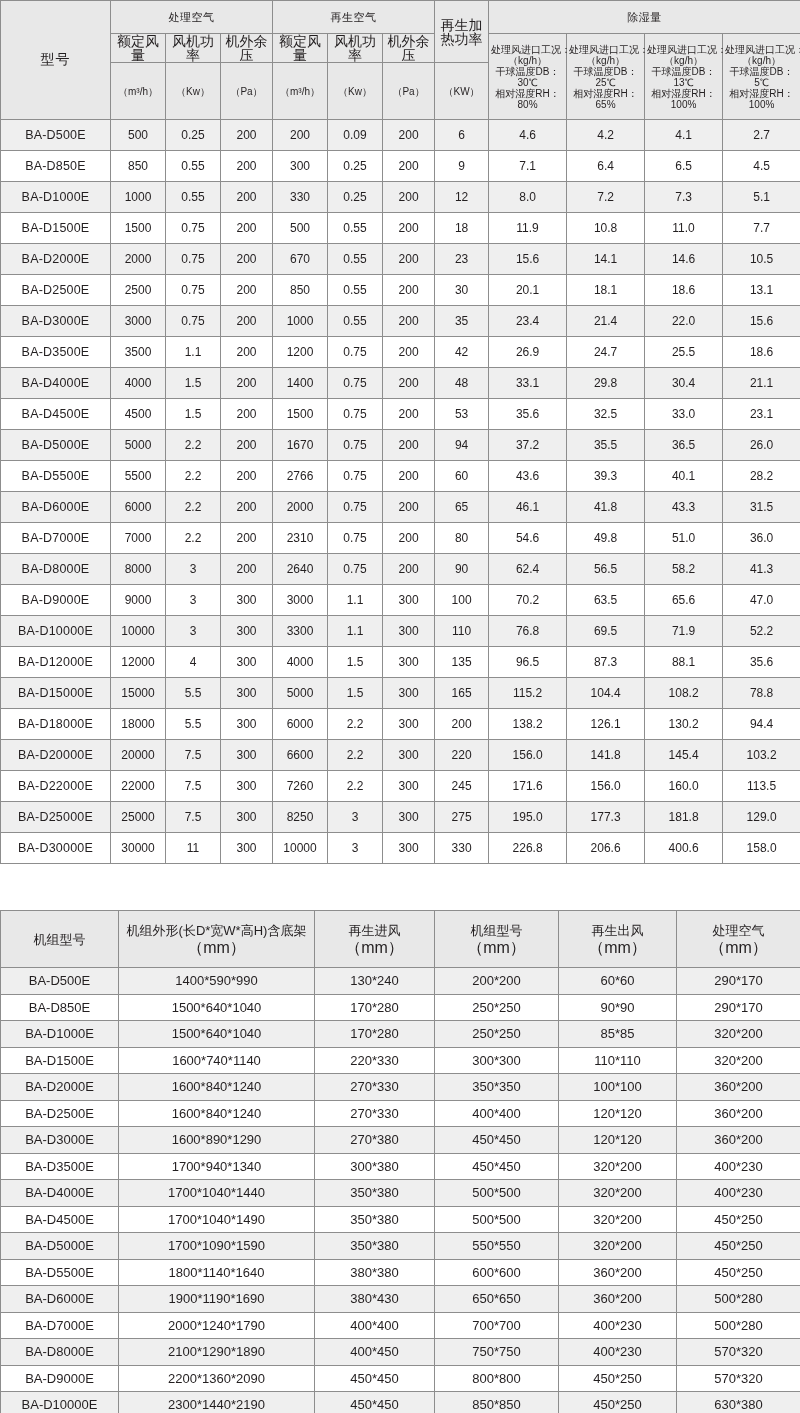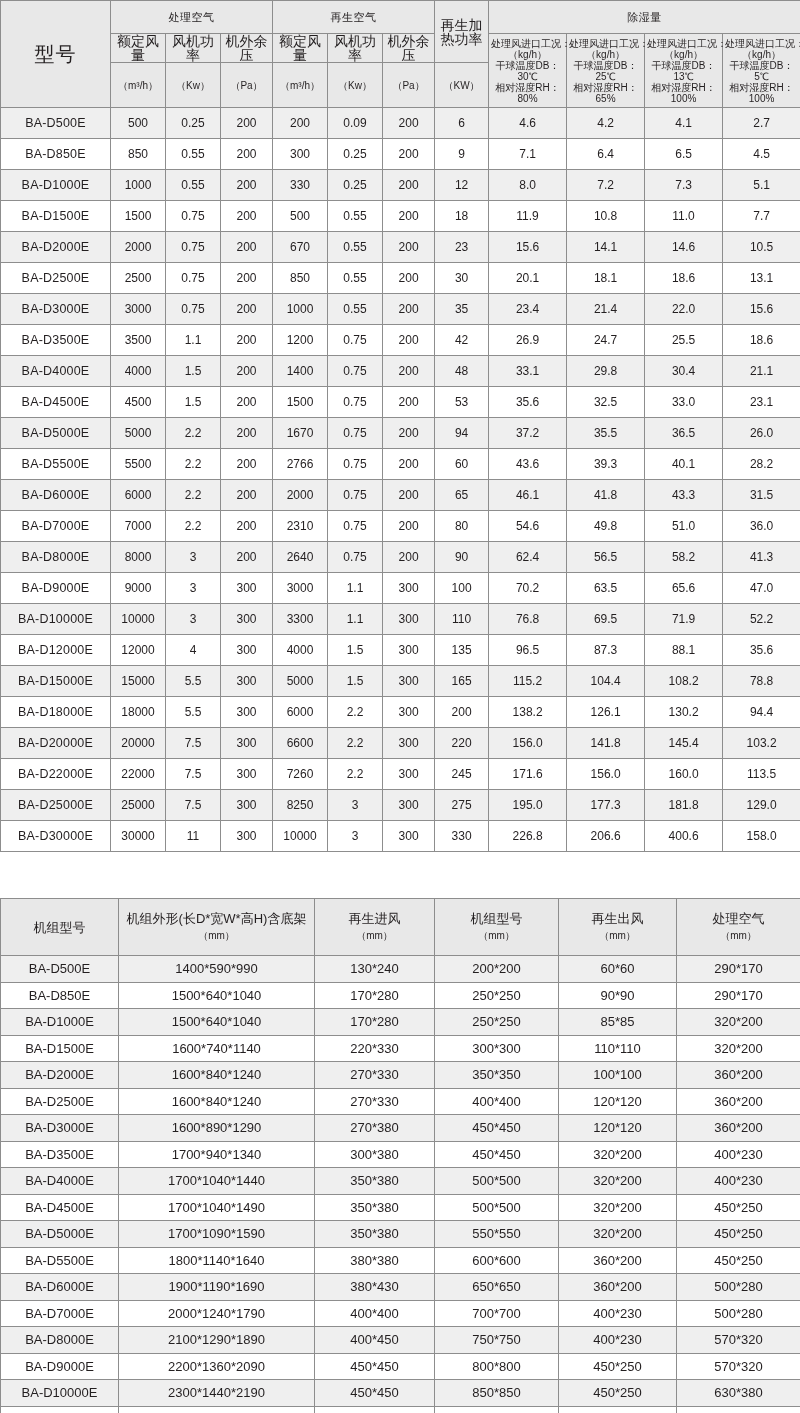--- a/index.html
+++ b/index.html
@@ -44,24 +44,24 @@
   }
   #table1 .h2 {
     font-size: 14px;
     height: 24px;
     line-height: 14px;
   }
   #table1 .h3 {
     font-size: 10px;
     line-height: 13px;
     height: 40px;
-    padding: 2px 3px;
+    padding: 8px 3px;
   }
   #table1 .model-head {
-    font-size: 20px;
+    font-size: 14px;
     letter-spacing: 1px;
   }
   #table1 .hum-head {
     font-size: 10px;
     line-height: 11px;
     padding: 3px 2px;
     color: #231f20;
   }
   #table1 .hum-head .l1 { white-space: nowrap; }
   #table1 td.cell {
@@ -82,21 +82,21 @@
 
   
   #table2 th {
     background: #e8e8e8;
     font-size: 13px;
     line-height: 17px;
     height: 52px;
     padding: 2px 4px;
   }
   #table2 th .unit {
-    font-size: 10px;
+    font-size: 16px;
   }
   #table2 td {
     font-size: 13px;
     height: 25.5px;
   }
   #table2 tbody tr.odd td { background: #efefef; }
   #table2 tbody tr.even td { background: #ffffff; }
 </style>
 </head>
 <body>

